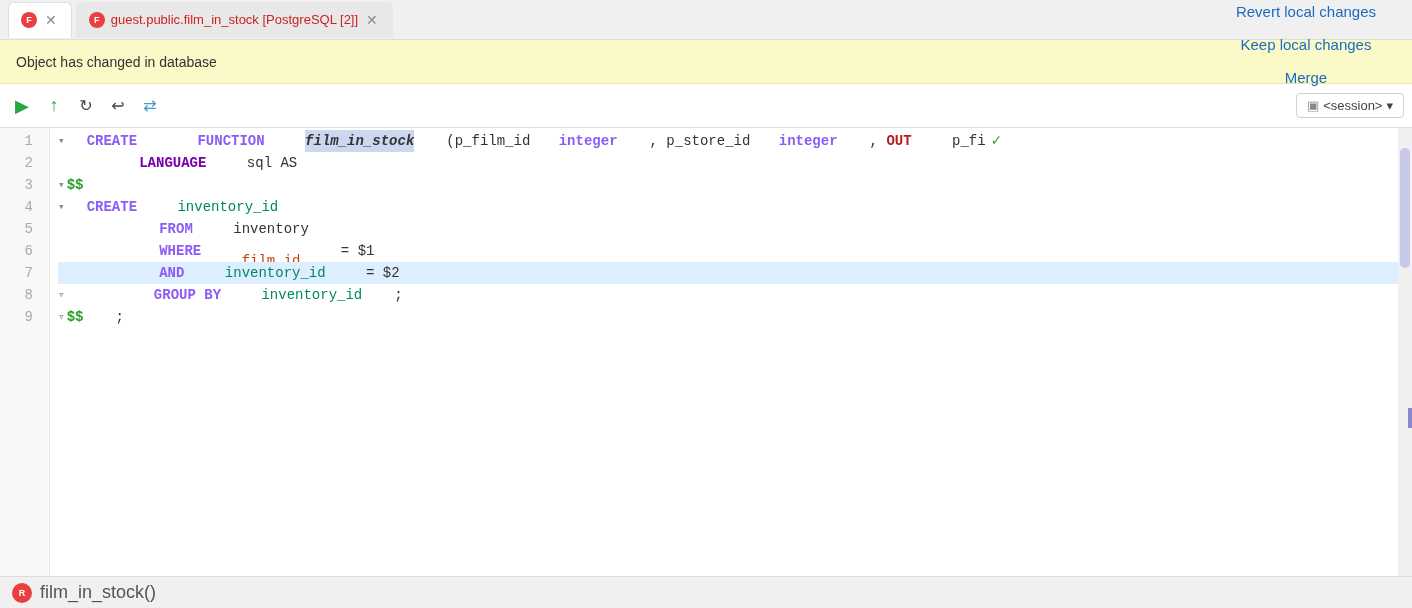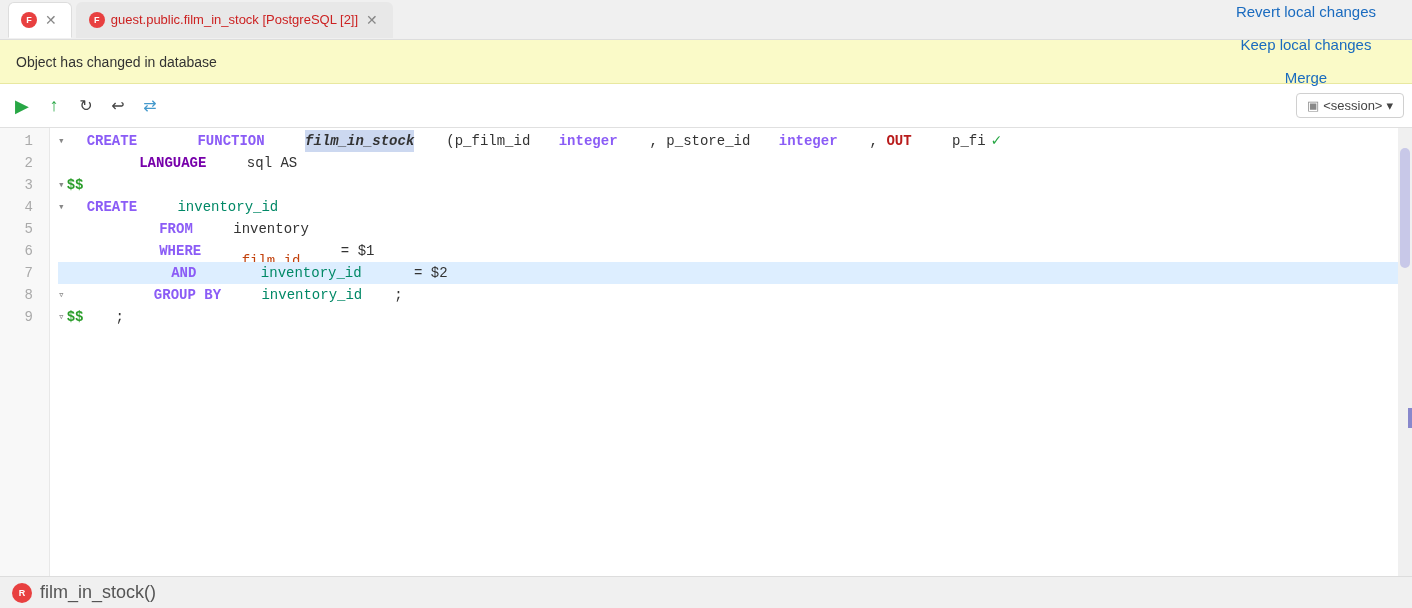--- a/index.html
+++ b/index.html
@@ -192,21 +192,20 @@
     }
     .code-line {
       height: 22px;
       display: flex;
       align-items: center;
       white-space: pre;
       position: relative;
     }
     .code-line.highlighted {
       background: #ddeeff;
-      gap: 12px;
     }
     .fold-icon {
       color: #888;
       font-size: 11px;
       cursor: pointer;
       margin-right: 2px;
       display: inline-block;
     }
 
     

